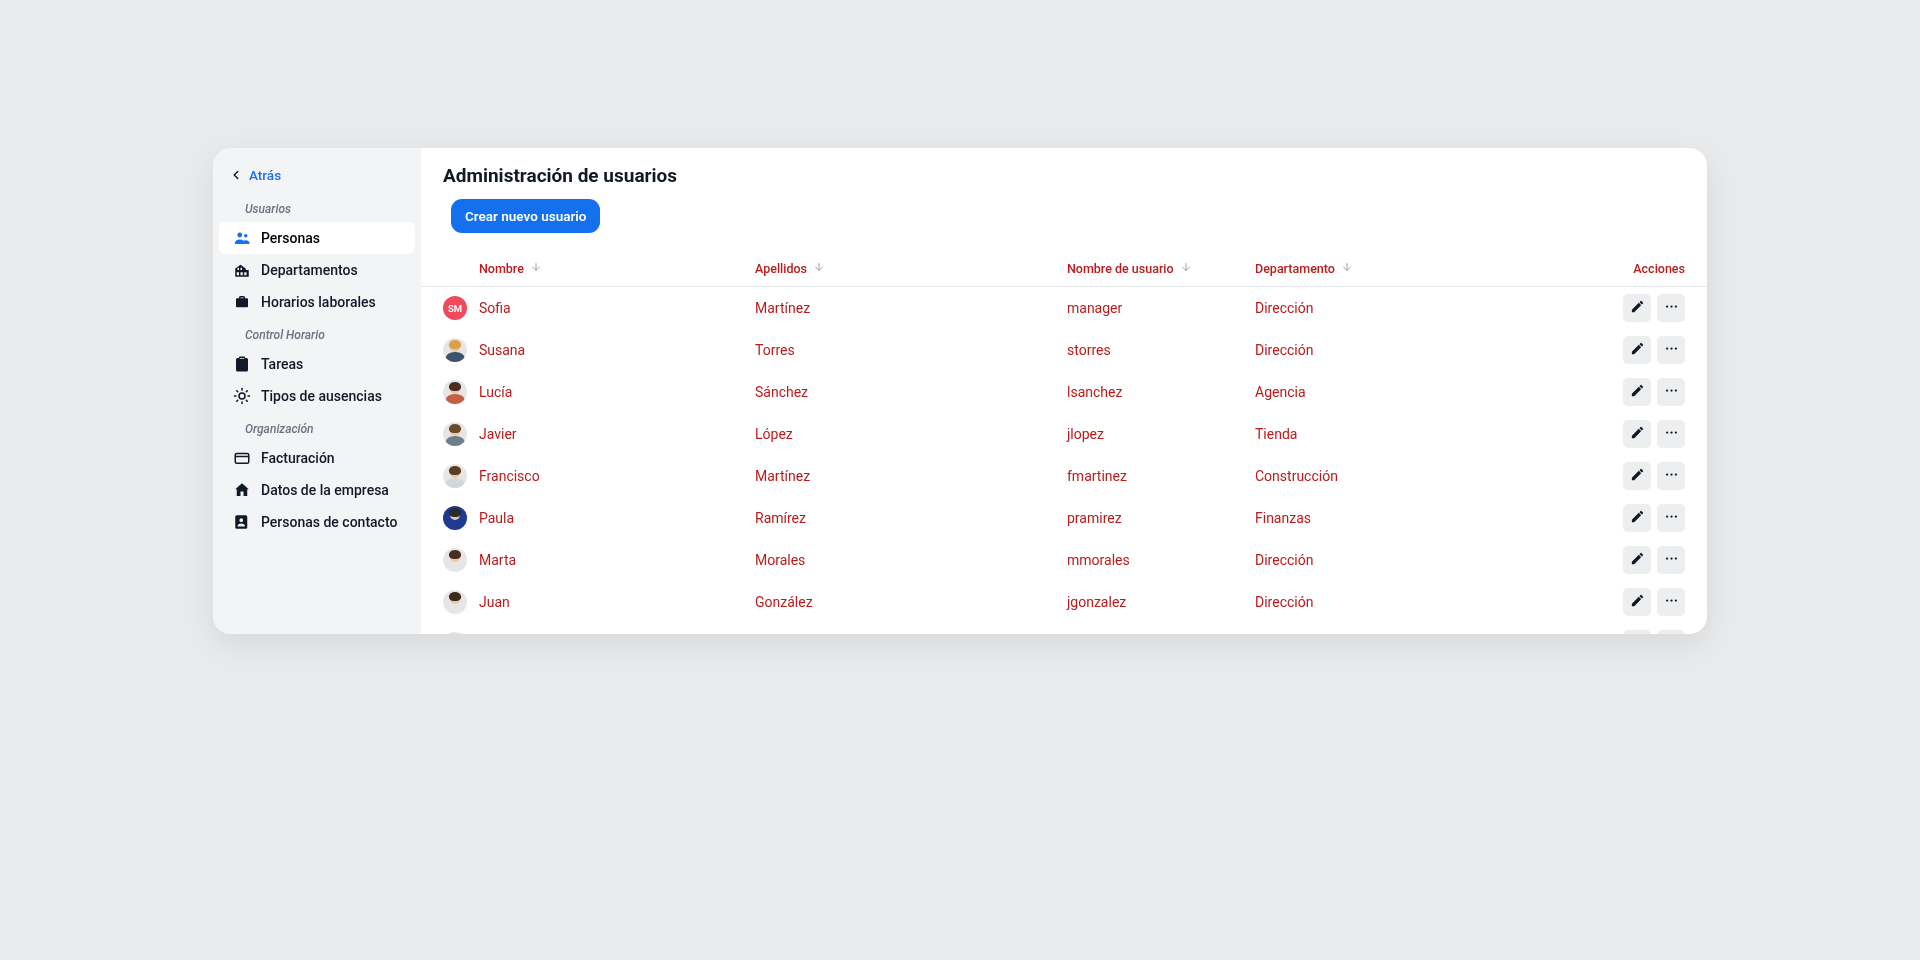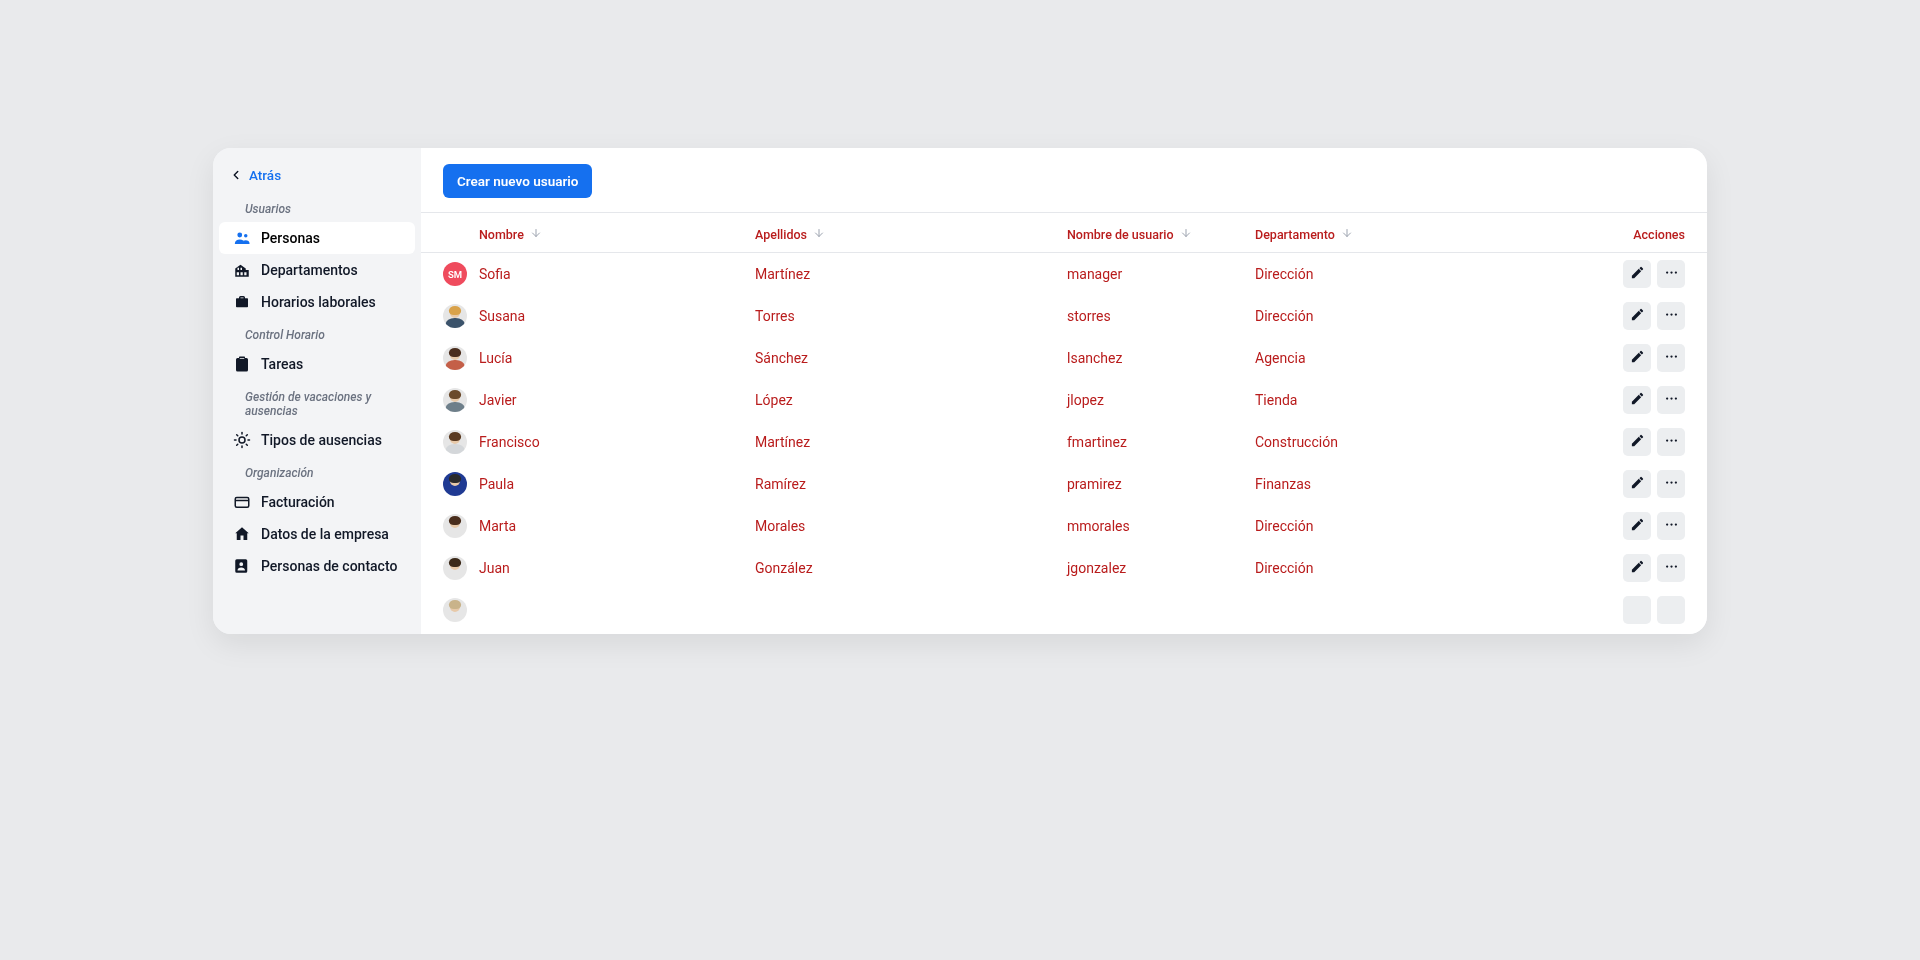--- a/index.html
+++ b/index.html
@@ -8,21 +8,21 @@
     .sidebar { width:208px; background:#f3f4f6; padding:12px 0 0 0; }
     .back { display:flex; align-items:center; gap:4px; color:#1570ef; font-size:13.5px; font-weight:500; padding:6px 16px 8px 14px; cursor:pointer; }
     .section-label { color:#6b7280; font-size:12px; font-weight:500; padding:10px 16px 6px 32px;font-style:italic; }
     .nav-item { display:flex; align-items:center; gap:10px; padding:7px 14px; color:#111827; font-size:14px; font-weight:500; cursor:pointer; border-radius:6px; margin:0 6px; }
     .nav-item.active { background:#ffffff; color:#000000; }
     .nav-item.active .nav-icon { color:#1570ef; }
     .nav-icon { width:18px; height:18px; color:#111827; display:inline-flex; align-items:center; justify-content:center; }
     .main { flex:1; background:#ffffff; display:flex; flex-direction:column; }
     .main-header { padding:16px 22px 14px 22px; }
     .page-title { font-size:19px; font-weight:700; color:#111827; margin-bottom:12px; }
-    .create-btn { background:#1570ef; color:#fff; border:none; border-radius:6px; font-size:13.5px; font-weight:600; padding:9px 14px; cursor:pointer; }
+    .create-btn { background:#1570ef; color:#fff; border:none; border-radius:11px; font-size:13.5px; font-weight:600; padding:9px 14px; cursor:pointer;margin-left:8px; }
     .divider { height:1px; background:#e5e7eb; width:100%; }
     .table { width:100%; }
     .thead { display:flex; align-items:center; padding:14px 22px 10px 22px; border-bottom:1px solid #e5e7eb; }
     .th { font-size:12.5px; color:#b91c1c; font-weight:500; display:flex; align-items:center; gap:6px; }
     .sort-icon { color:#9ca3af; }
     .col-avatar { width:36px; }
     .col-name   { width:276px; }
     .col-last   { width:312px; }
     .col-user   { width:188px; }
     .col-dept   { width:308px; padding-left:0; }
@@ -84,21 +84,20 @@
         </div>
         <div class="section-label">Control Horario</div>
         <div class="nav-item">
           <span class="nav-icon">
             <svg viewBox="0 0 24 24" width="18" height="18" fill="currentColor">
               <path d="M9 2h6a1 1 0 0 1 1 1v1h2a2 2 0 0 1 2 2v14a2 2 0 0 1-2 2H6a2 2 0 0 1-2-2V6a2 2 0 0 1 2-2h2V3a1 1 0 0 1 1-1zm0 3h6V4H9v1zm-1 6h8v2H8v-2zm0 4h8v2H8v-2z"></path>
             </svg>
           </span>
           <span>Tareas</span>
         </div>
-        <div class="section-label">Gestión de vacaciones y ausencias</div>
         <div class="nav-item">
           <span class="nav-icon">
             <svg viewBox="0 0 24 24" width="18" height="18" fill="none" stroke="currentColor" stroke-width="2" stroke-linecap="round">
               <circle cx="12" cy="12" r="4"></circle>
               <line x1="12" y1="2" x2="12" y2="4"></line>
               <line x1="12" y1="20" x2="12" y2="22"></line>
               <line x1="4.93" y1="4.93" x2="6.34" y2="6.34"></line>
               <line x1="17.66" y1="17.66" x2="19.07" y2="19.07"></line>
               <line x1="2" y1="12" x2="4" y2="12"></line>
               <line x1="20" y1="12" x2="22" y2="12"></line>
@@ -132,20 +131,21 @@
               <path d="M5 3h12a2 2 0 0 1 2 2v14a2 2 0 0 1-2 2H5a2 2 0 0 1-2-2V5a2 2 0 0 1 2-2zm6 4a2.5 2.5 0 1 0 0 5 2.5 2.5 0 0 0 0-5zm-5 11h10c0-2.5-2.2-4-5-4s-5 1.5-5 4z"></path>
             </svg>
           </span>
           <span>Personas de contacto</span>
         </div>
       </nav>
   </aside>
 
   <section class="main">
     <div class="main-header">
+      <h1 class="page-title">Administración de usuarios</h1>
       <button class="create-btn">Crear nuevo usuario</button>
     </div>
     <div class="divider"></div>
 
     <div class="table">
       <div class="thead">
         <div class="col-avatar"></div>
         <div class="th col-name">
           <span>Nombre</span>
           <span class="sort-icon"><svg viewBox="0 0 24 24" width="12" height="12" fill="none" stroke="currentColor" stroke-width="2" stroke-linecap="round" stroke-linejoin="round">

